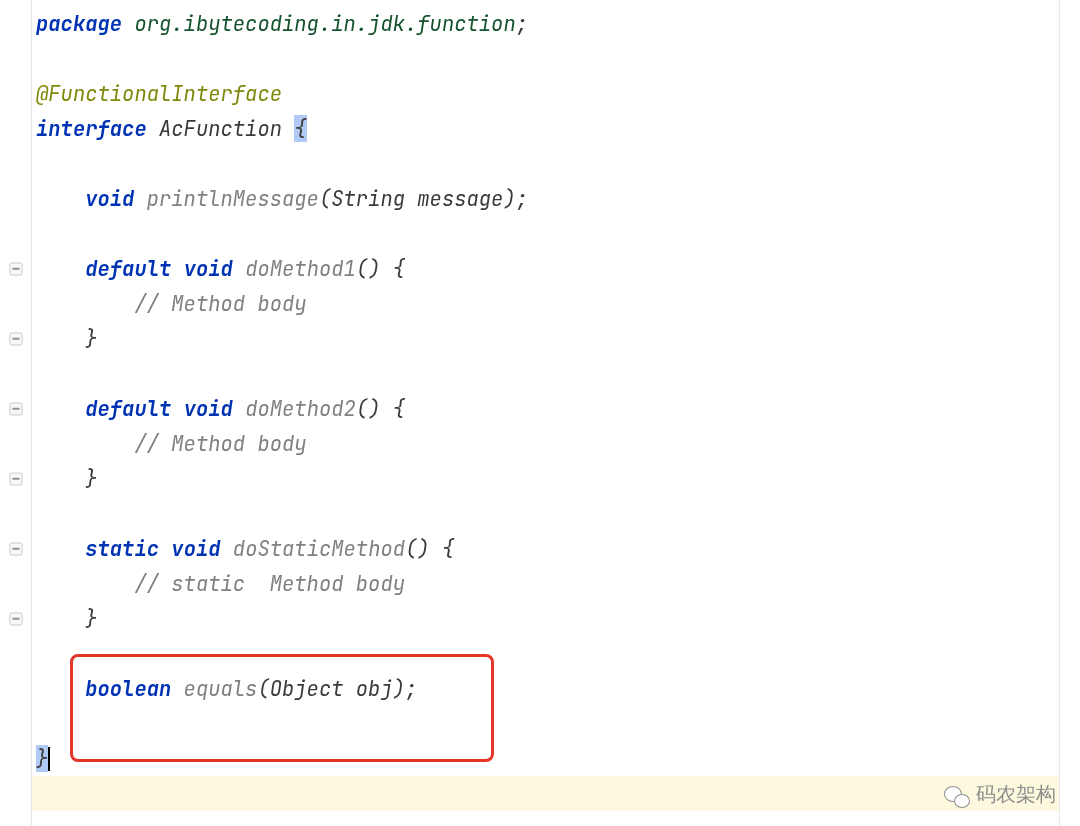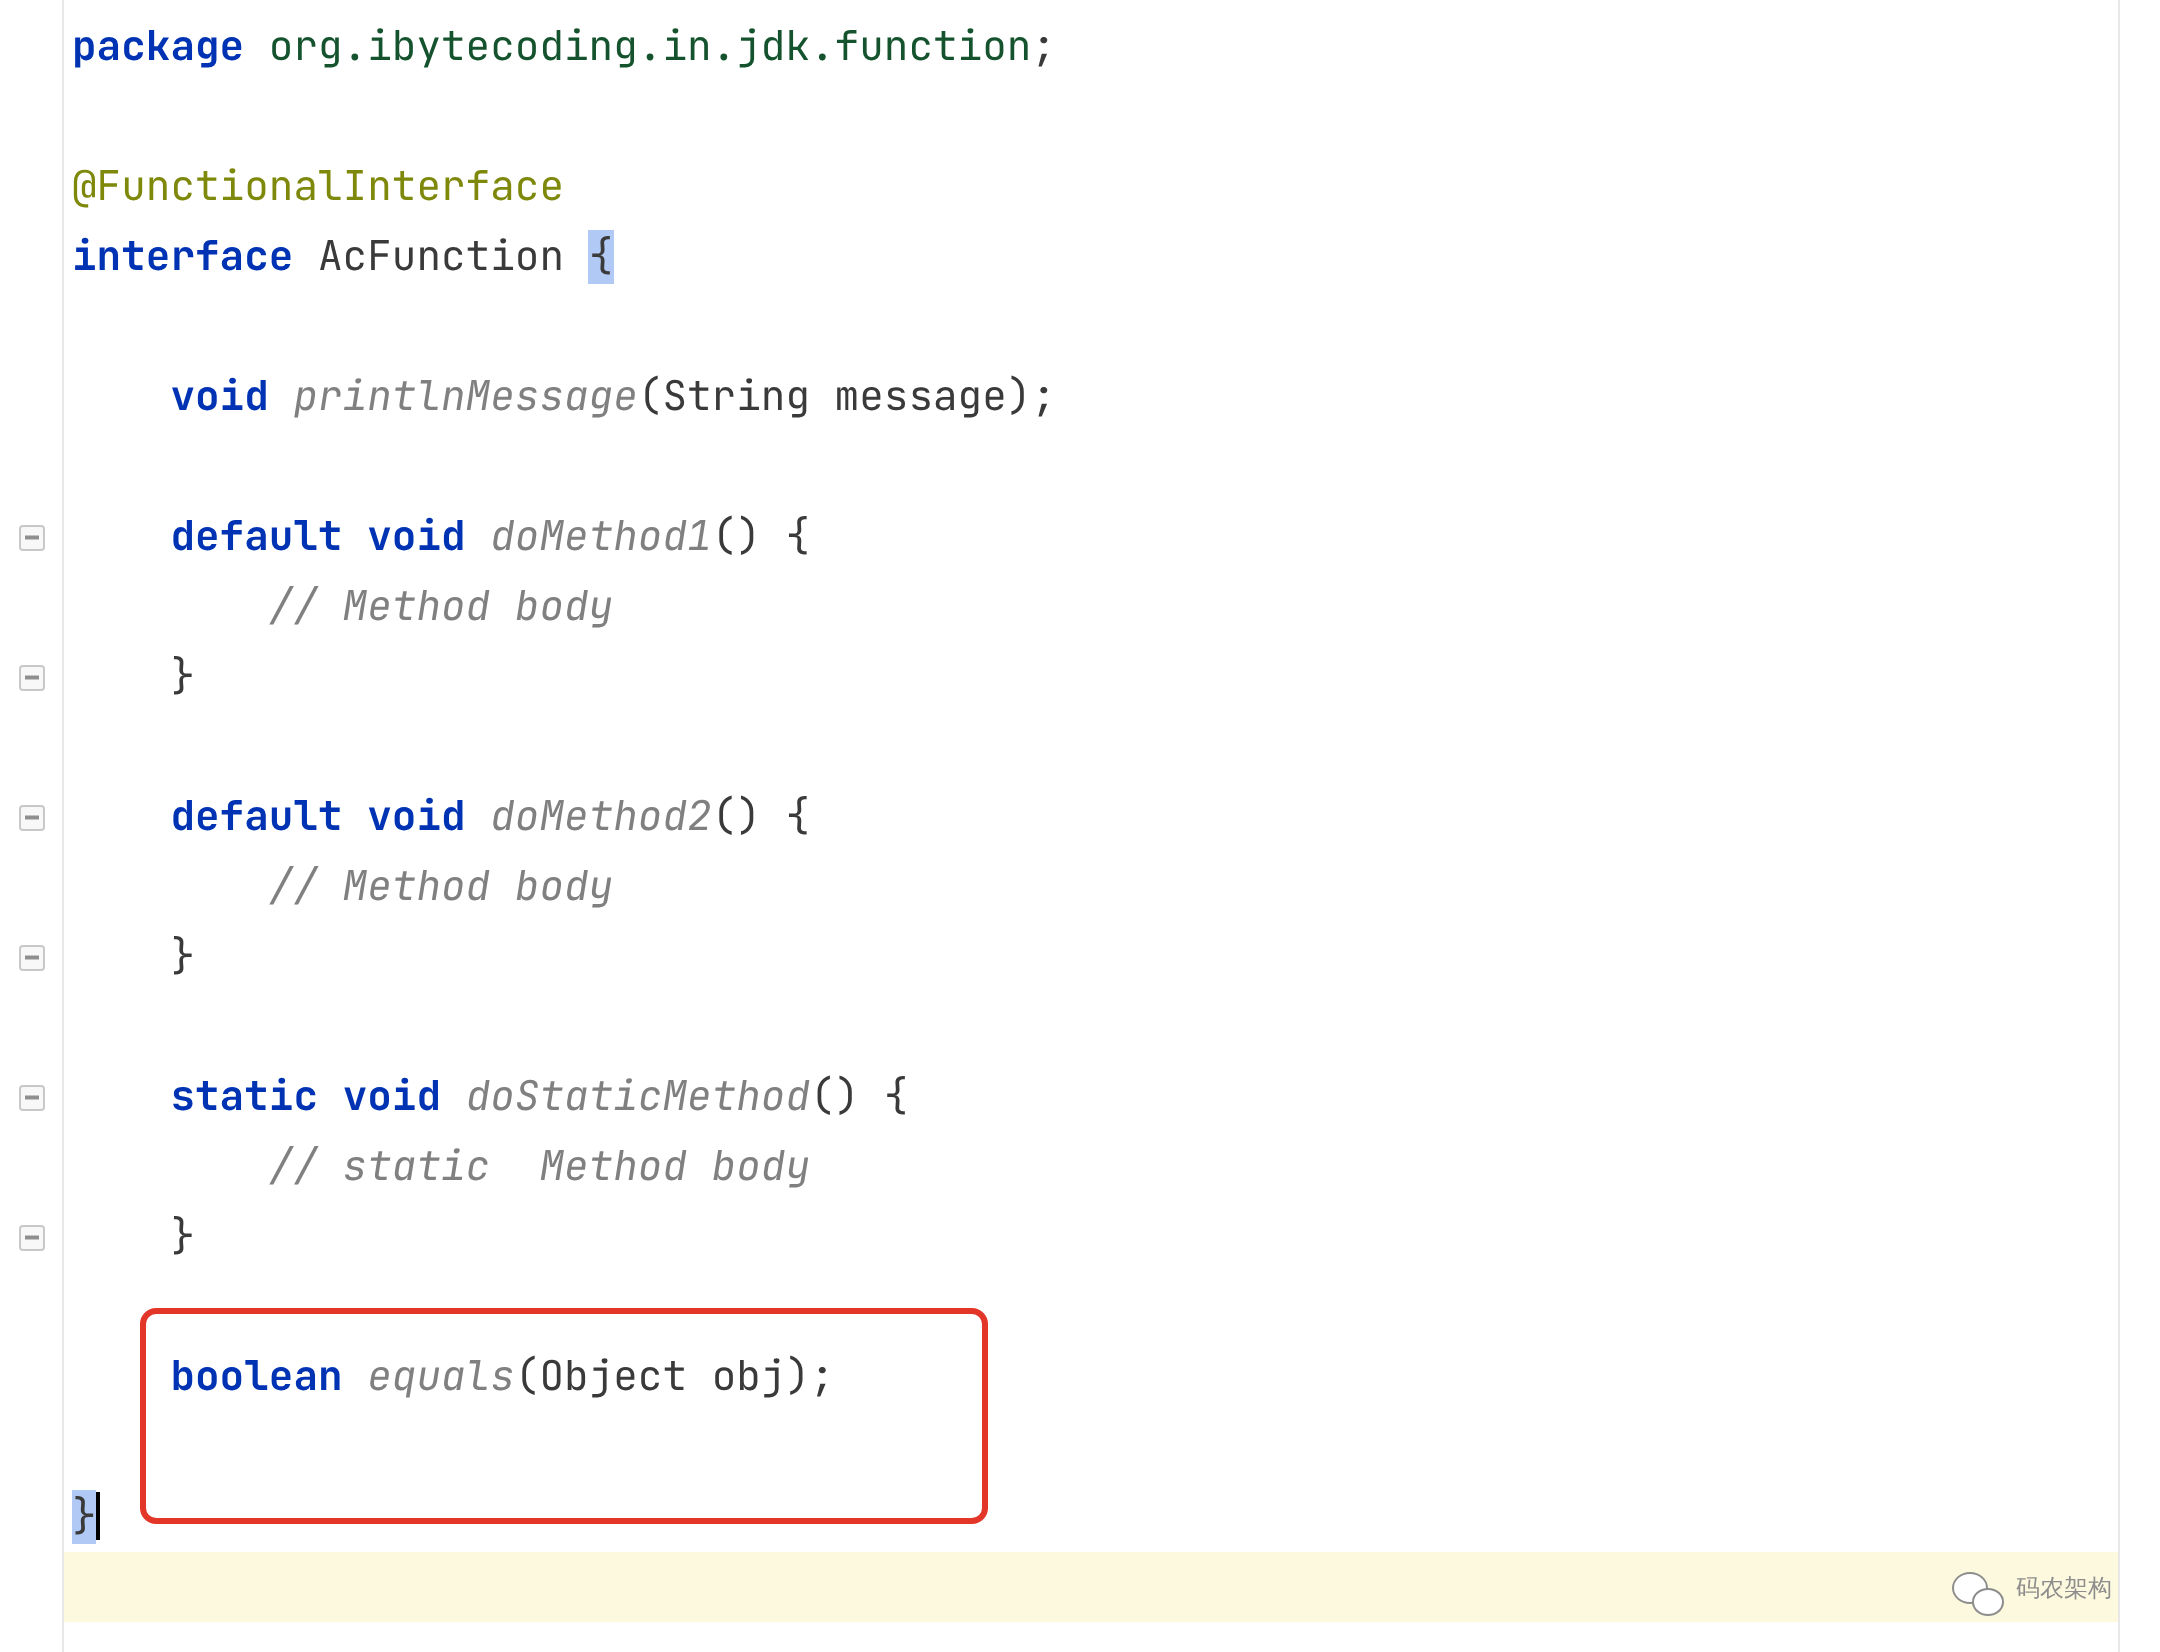--- a/index.html
+++ b/index.html
@@ -86,21 +86,21 @@
 
   
   .caret-line-bg {
     position: absolute;
     left: 0; right: 0;
     height: 35px;
     background: #fdf9de;
     z-index: 0;
   }
 
-  .line > span { position: relative; z-index: 1; }
+  .line > span { position: relative; z-index: 1; font-style: italic; }
 
   .close-brace-hl {
     background: #b0caf5;
   }
 
   .caret {
     display:inline-block;
     width: 2px;
     height: 24px;
     background: #000;
@@ -124,25 +124,25 @@
     z-index: 5;
     pointer-events: none;
   }
 
   
   .watermark {
     position: absolute;
     right: 24px;
     bottom: 18px;
     display: flex;
-    align-items: flex-start;
+    align-items: flex-end;
     gap: 6px;
     color: #8d8d8d;
     font-family: -apple-system, "PingFang SC", "Microsoft YaHei", sans-serif;
-    font-size: 12px;
+    font-size: 20px;
     z-index: 10;
   }
   .watermark .wx-icon {
     width: 26px;
     height: 22px;
     position: relative;
   }
   .watermark .wx-icon .bubble1,
   .watermark .wx-icon .bubble2 {
     position: absolute;

